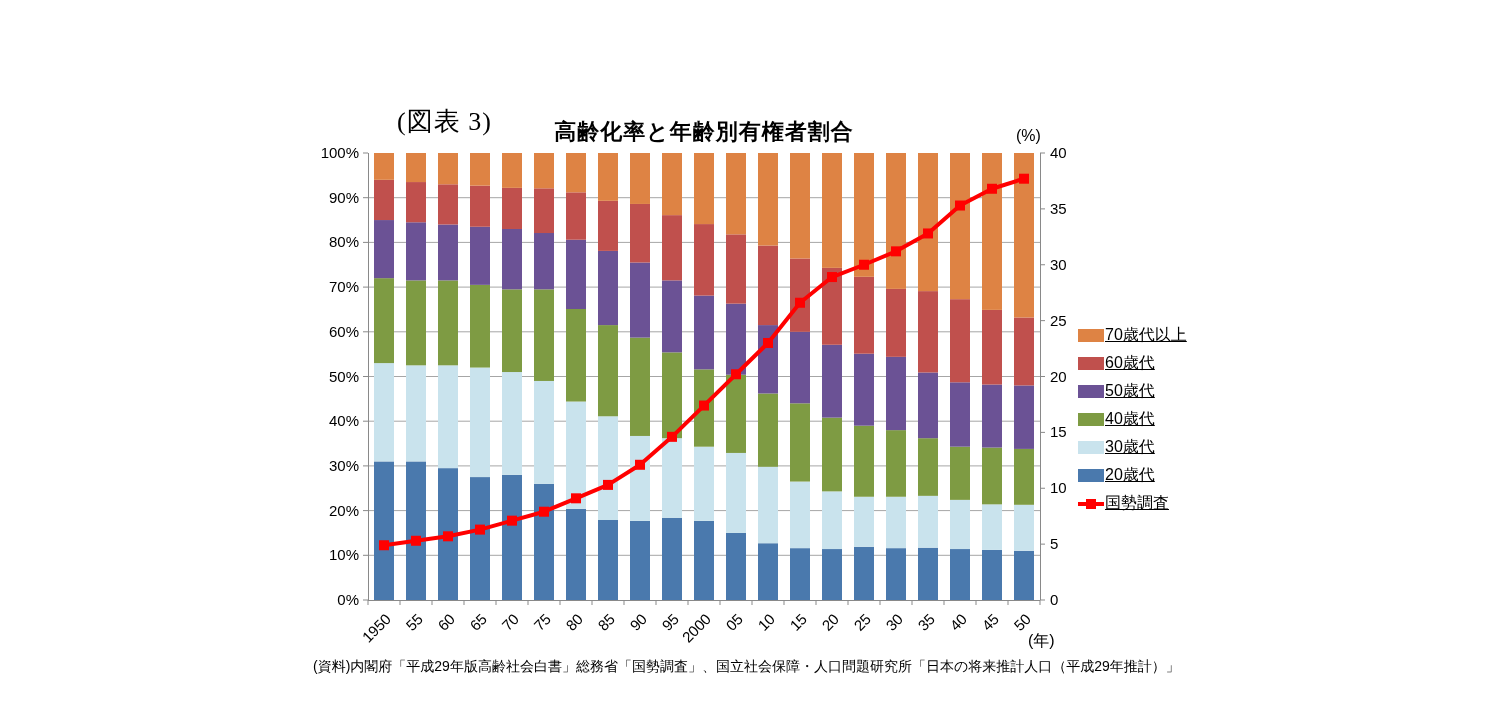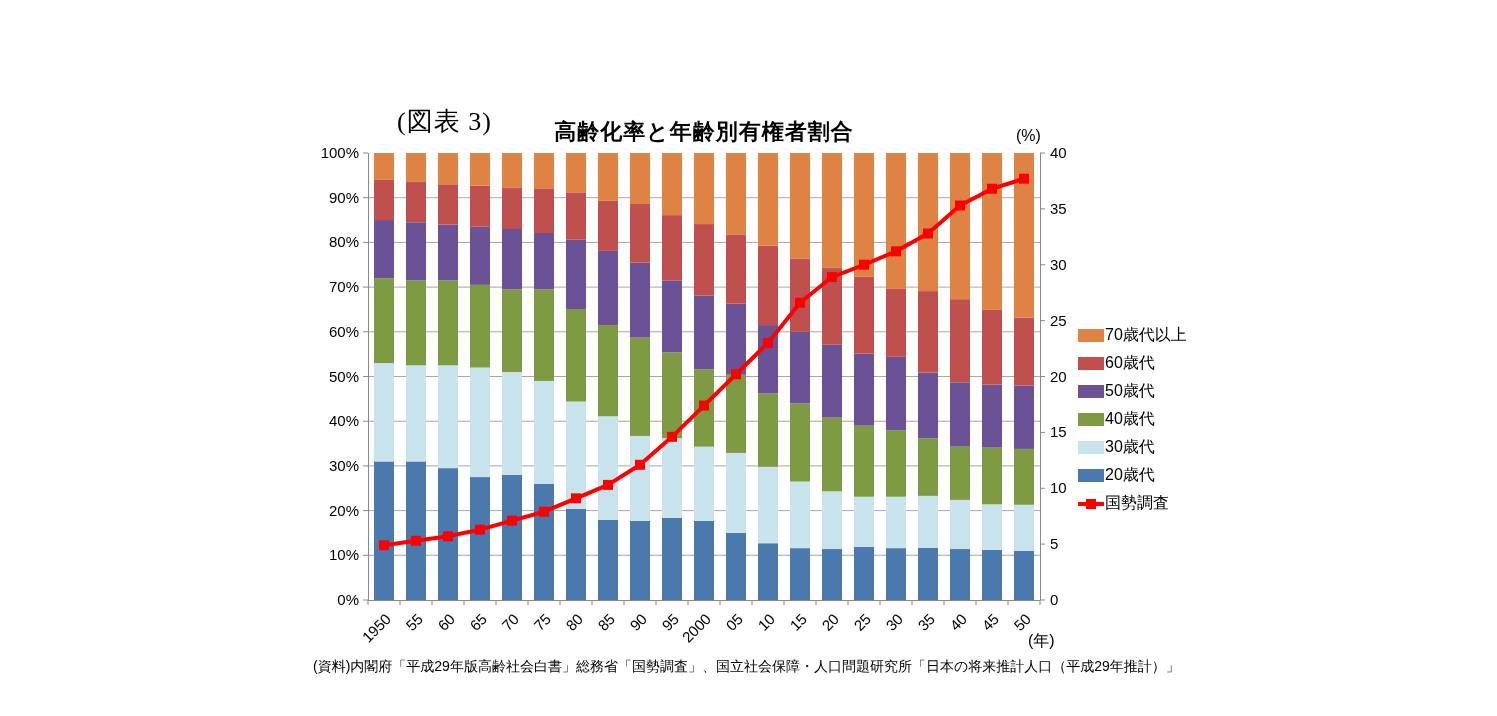--- a/index.html
+++ b/index.html
@@ -13,21 +13,21 @@
   }
   .chart-title{
     position:absolute;left:368px;top:97px;width:672px;text-align:center;
     font-size:22px;font-weight:bold;letter-spacing:1px;
   }
   .right-unit{position:absolute;left:1016px;top:107px;font-size:16px;}
   .x-unit{position:absolute;left:1028px;top:611px;font-size:16px;}
   .source-note{position:absolute;left:313px;top:638px;font-size:14px;white-space:nowrap;text-align:center;}
   svg.chart{position:absolute;left:0;top:0;}
   .legend{position:absolute;left:1078px;top:301px;}
-  .legend-item{display:flex;align-items:center;height:28px;}
+  .legend-item{display:flex;align-items:center;height:28px;text-decoration:underline;}
   .legend-swatch{width:26px;height:13px;display:inline-block;flex:none;}
   .legend-label{font-size:16px;margin-left:1px;white-space:nowrap;}
   .lg-line{position:relative;width:26px;height:13px;display:inline-block;flex:none;}
   .lg-line-bar{position:absolute;left:0;top:5px;width:26px;height:4px;}
   .lg-line-sq{position:absolute;left:8px;top:2px;width:10px;height:10px;}
 </style>
 </head>
 <body>
 
 <div class="canvas">

